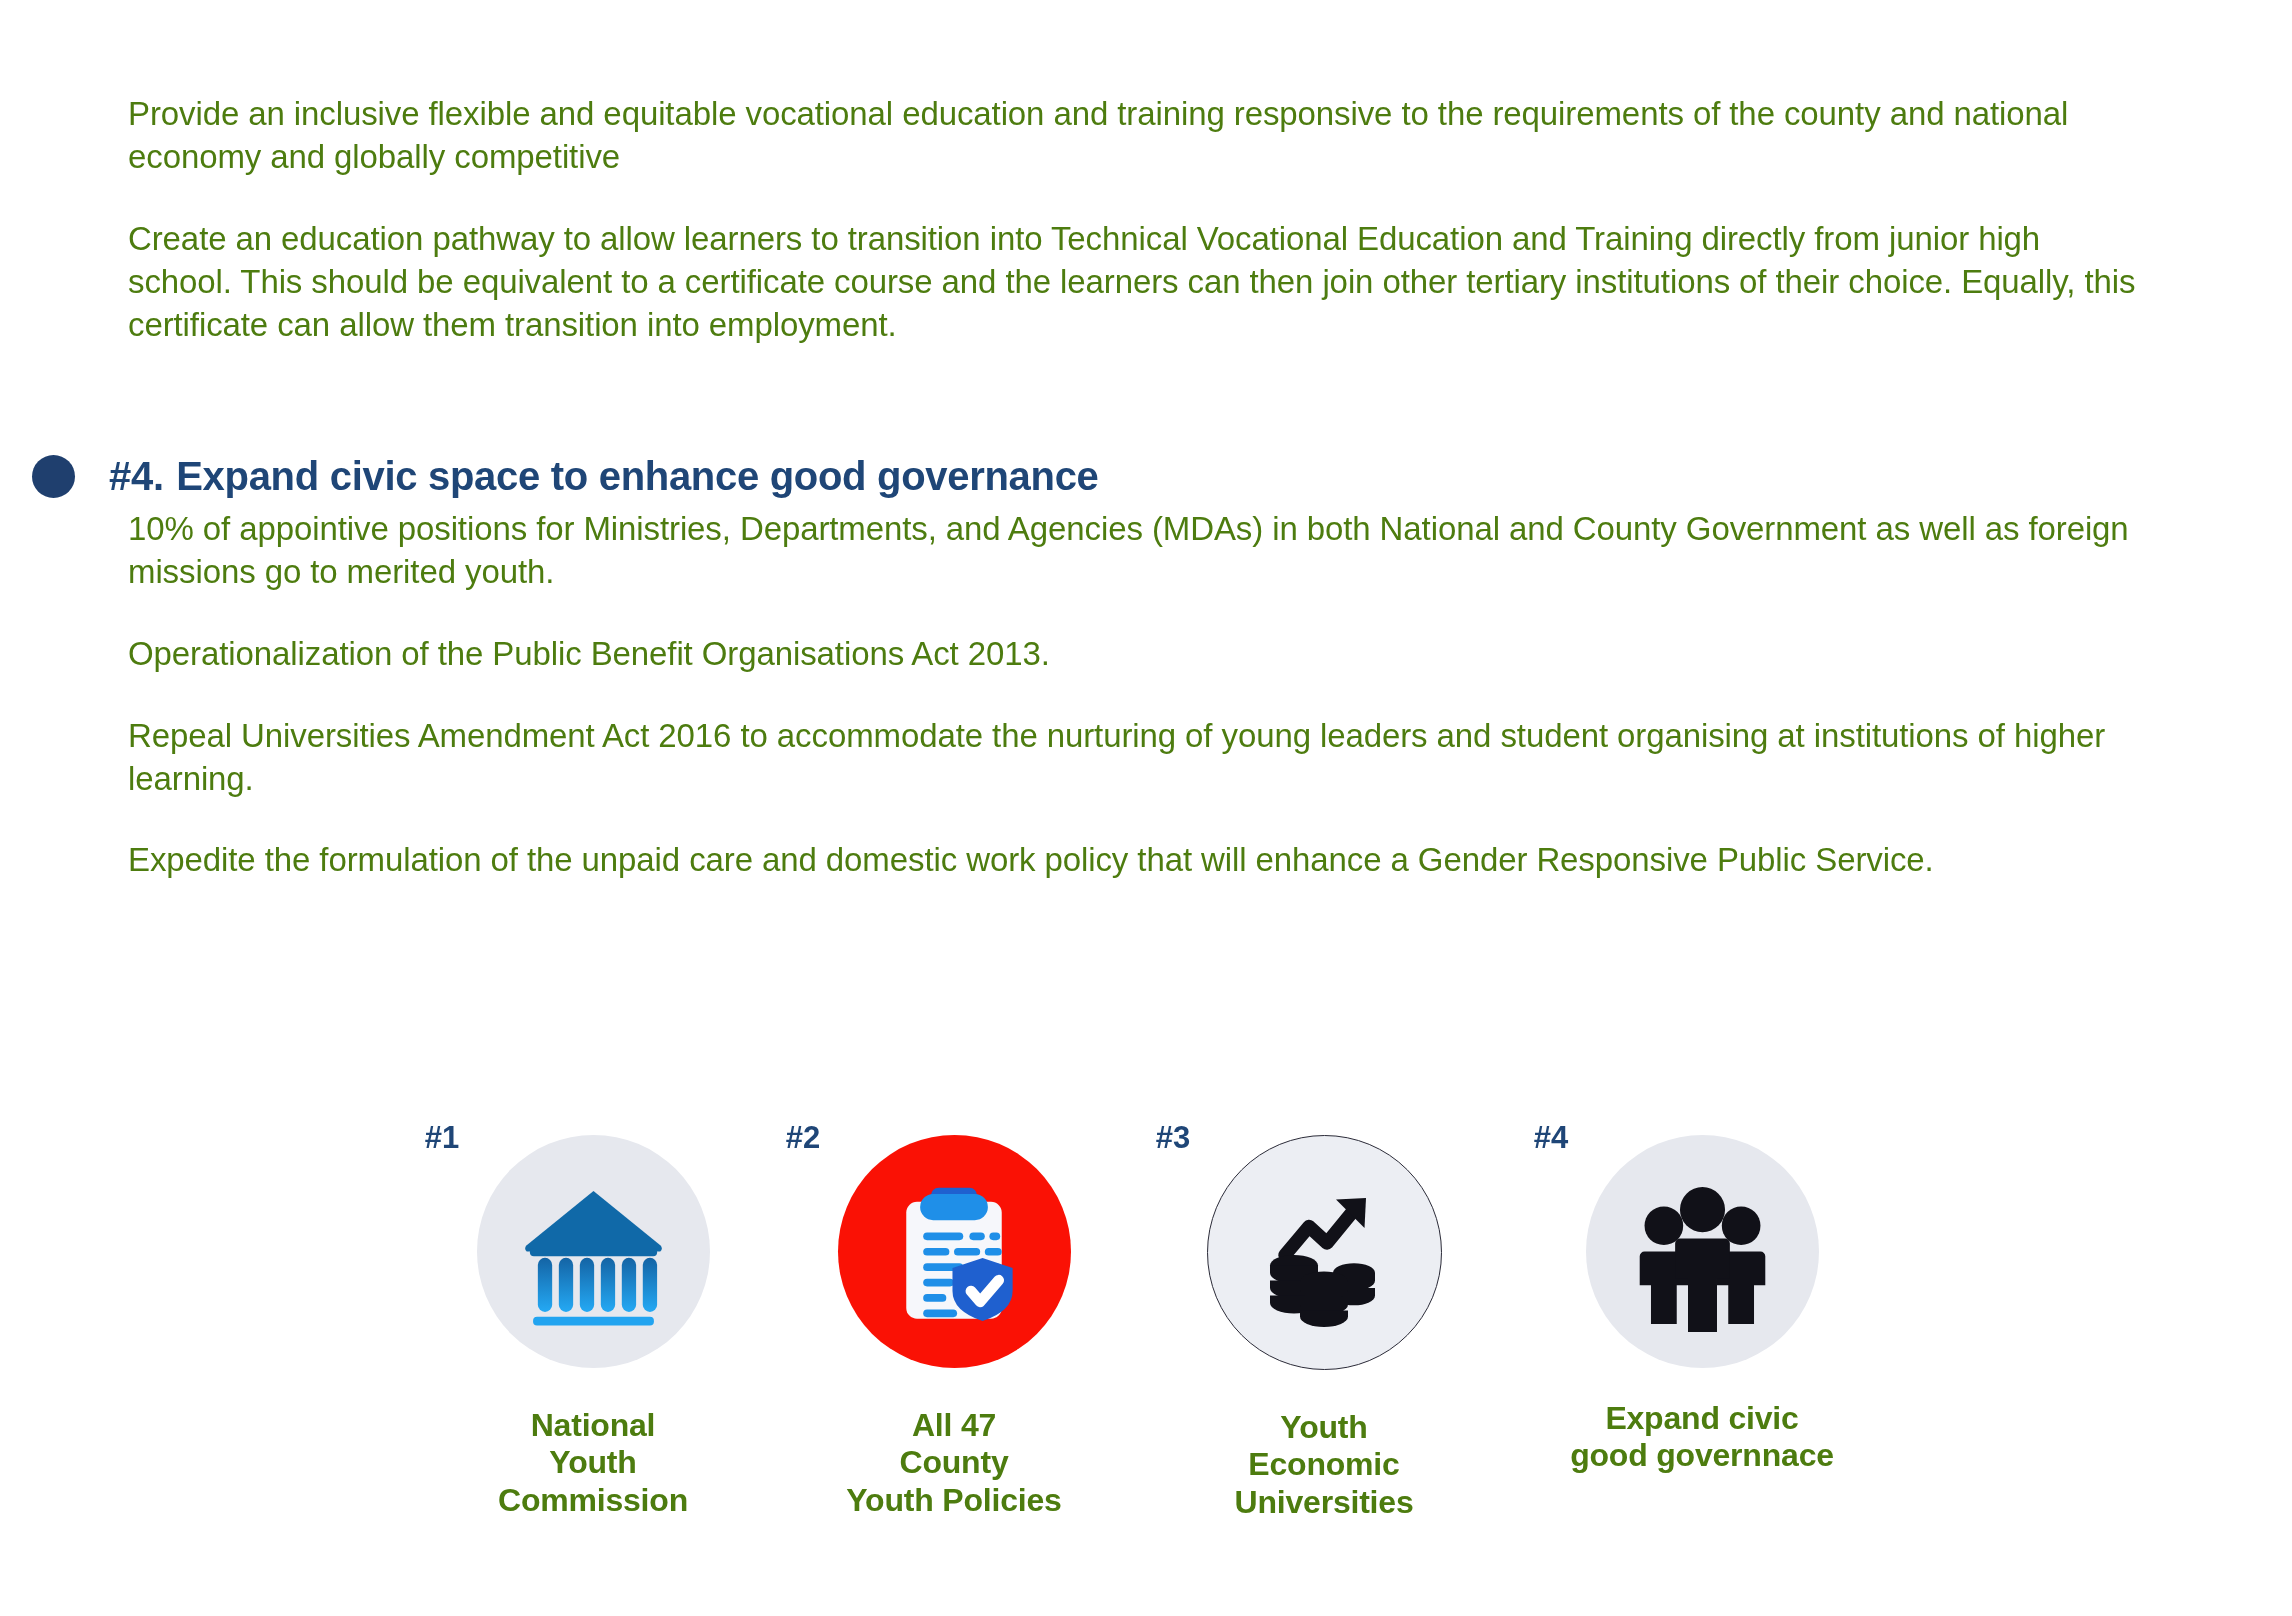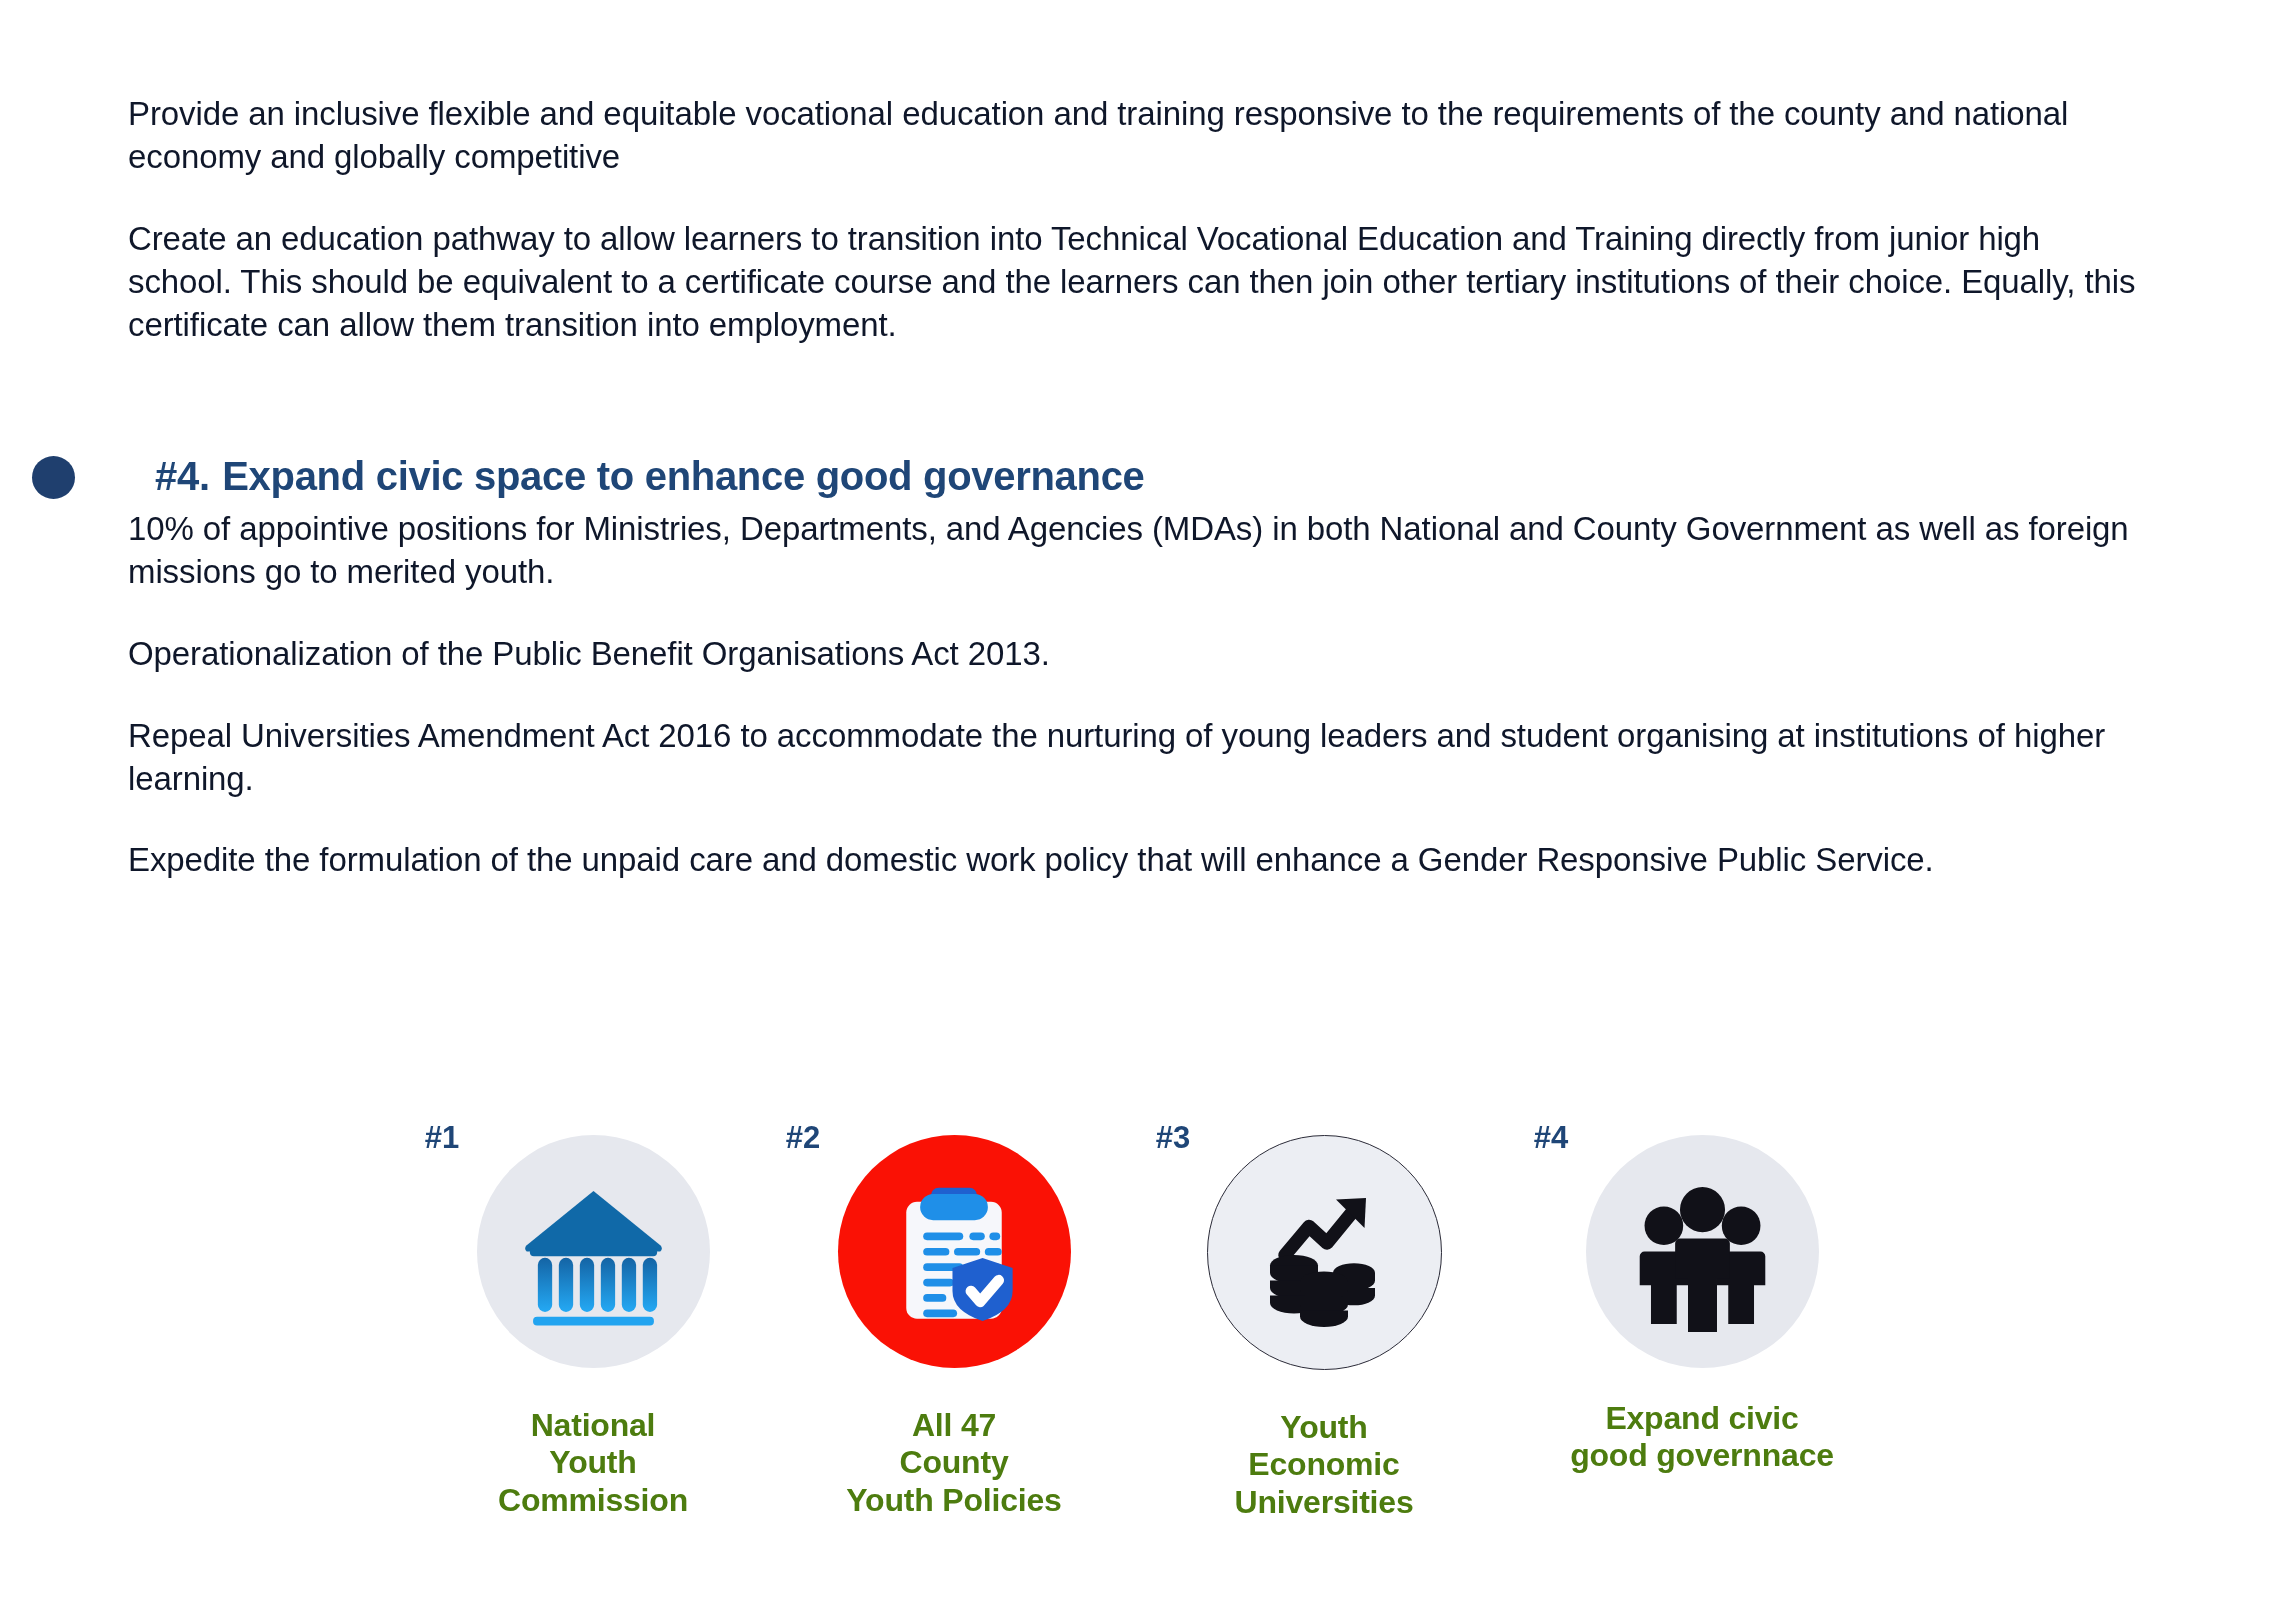--- a/index.html
+++ b/index.html
@@ -25,39 +25,38 @@
 
   
   .body-block {
     position: absolute;
     left: 128px;
     top: 93px;
     width: 2020px;
   }
 
   .para {
-    color: #0f172a;
+    color: #4d7c0f;
     font-size: 33px;
     line-height: 1.30;
     letter-spacing: -0.1px;
     font-weight: 400;
     margin: 0 0 34px 0;
     font-family: "Liberation Sans", sans-serif;
   }
   .para.tight { margin-bottom: 39px; }
 
   
   .heading-row {
     position: absolute;
     left: 32px;
     top: 454px;
     display: flex;
-    align-items: flex-end;
+    align-items: center;
     width: 2149px;
-    gap: 46px;
   }
   .bullet-dot {
     width: 43px;
     height: 43px;
     border-radius: 50%;
     background: #1f3f6e;
     flex: 0 0 auto;
     margin-right: 34px;
   }
   .heading-text {

